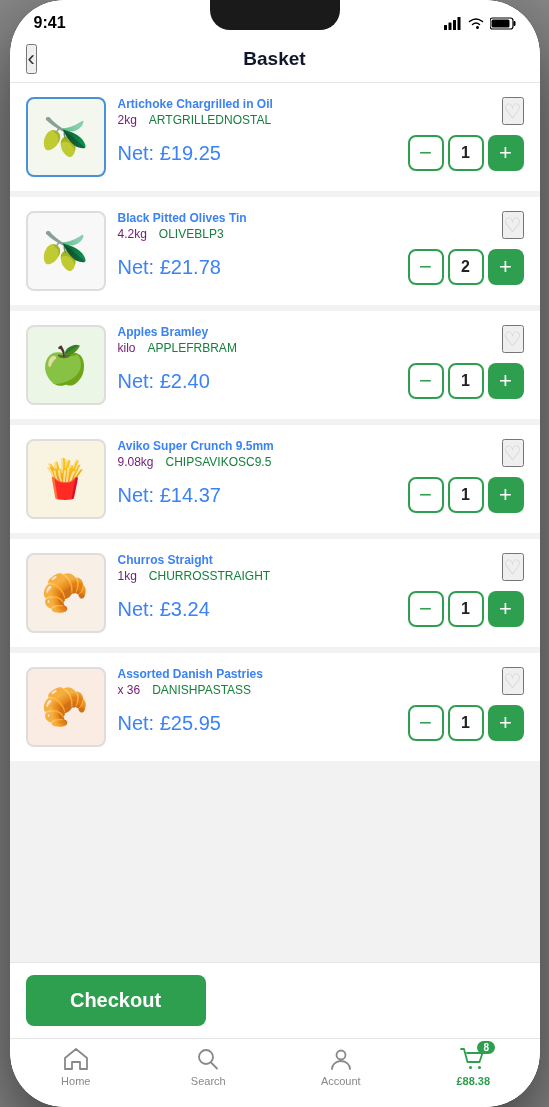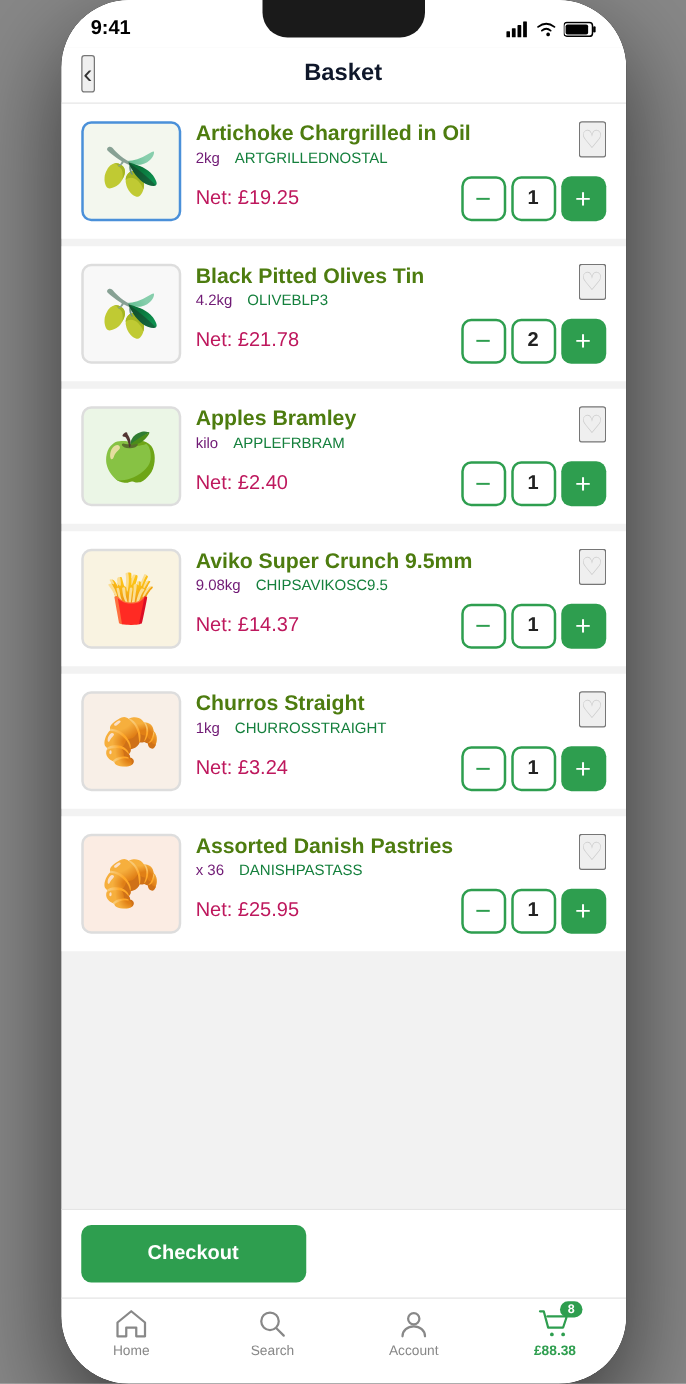--- a/index.html
+++ b/index.html
@@ -6,21 +6,21 @@
     * { box-sizing: border-box; margin: 0; padding: 0; }
     body {
       background: #888;
       display: flex;
       justify-content: center;
       align-items: center;
       min-height: 100vh;
       font-family: -apple-system, BlinkMacSystemFont, 'Helvetica Neue', Arial, sans-serif;
     }
     .phone {
-      width: 452px;
+      width: 530px;
       height: 1107px;
       background: #1a1a1a;
       border-radius: 54px;
       position: relative;
       overflow: hidden;
       box-shadow: 0 30px 80px rgba(0,0,0,0.6);
     }
     .phone-screen {
       position: absolute;
       top: 0; left: 0; right: 0; bottom: 0;
@@ -115,43 +115,43 @@
       background: #f8f8f8;
       border: 2px solid #ddd;
     }
     .item-image.highlighted {
       border: 2px solid #4a90d9;
     }
     .item-details {
       flex: 1;
     }
     .item-name {
-      font-size: 17px;
+      font-size: 12px;
       font-weight: 700;
-      color: #4d7c0f;
+      color: #3b82f6;
       margin-bottom: 2px;
     }
     .item-meta {
       display: flex;
       gap: 12px;
       font-size: 12px;
       color: #999;
       margin-bottom: 8px;
     }
     .item-meta span.weight { color: #701a75; }
     .item-meta span.sku { color: #15803d; }
     .item-bottom {
       display: flex;
       align-items: center;
       justify-content: space-between;
       margin-top: 4px;
     }
     .item-price {
-      font-size: 16px;
-      color: #be185d;
+      font-size: 20px;
+      color: #3b82f6;
       font-weight: 500;
     }
     .item-controls {
       display: flex;
       align-items: center;
       gap: 4px;
     }
     .qty-btn {
       width: 36px;
       height: 36px;
@@ -204,21 +204,21 @@
       justify-content: space-between;
       border-top: 1px solid #e5e5e5;
       flex-shrink: 0;
     }
     .checkout-btn {
       background: #2e9e4f;
       color: #fff;
       border: none;
       border-radius: 8px;
       padding: 14px 32px;
-      font-size: 16px;
+      font-size: 20px;
       font-weight: 600;
       cursor: pointer;
       min-width: 180px;
       text-align: center;
     }
     .total-text {
       font-size: 17px;
       font-weight: 700;
       color: #222;
     }

